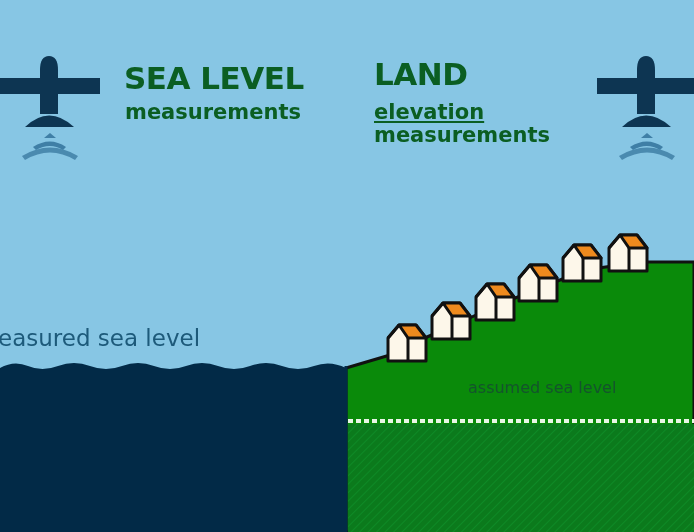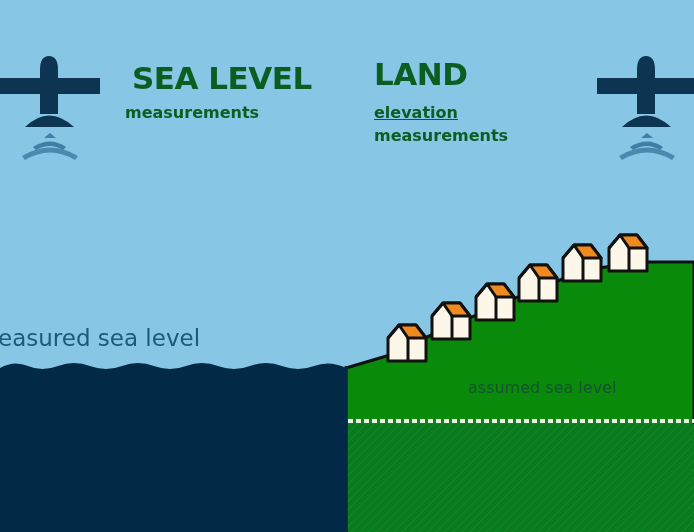--- a/index.html
+++ b/index.html
@@ -1,20 +1,20 @@
 <!DOCTYPE html>
 <html><head>
 <meta charset="utf-8">
 <style>
   html,body{margin:0;padding:0;}
   body{width:694px;height:532px;overflow:hidden;background:#87c6e4;position:relative;font-family:"DejaVu Sans","Liberation Sans",sans-serif;}
   .scene{position:absolute;left:0;top:0;width:694px;height:532px;}
   .txt{position:absolute;white-space:nowrap;}
   .title{font-weight:bold;color:#0b5e22;font-size:31px;letter-spacing:-0.5px;}
-  .sub{font-weight:bold;color:#0b5e22;font-size:16px;line-height:23px;}
+  .sub{font-weight:bold;color:#0b5e22;font-size:21px;line-height:23px;}
   .label-sea{color:#1d5a7a;font-size:23px;}
   .label-land{color:#14532d;font-size:16px;}
 </style>
 </head>
 <body>
 
 <svg class="scene" width="694" height="532" viewBox="0 0 694 532" xmlns="http://www.w3.org/2000/svg">
   <defs>
     <pattern id="hatch" width="6" height="6" patternUnits="userSpaceOnUse" patternTransform="rotate(45)">
       <rect width="6" height="6" fill="#0b7a1c"></rect>
@@ -64,21 +64,21 @@
       <use href="#house" transform="translate(519,265)"></use>
     </g>
   <g>
       <use href="#house" transform="translate(563,245)"></use>
     </g>
   <g>
       <use href="#house" transform="translate(609,235)"></use>
     </g>
 </svg>
 
-<div class="txt title" style="left:124px;top:60px;margin-left:8px;">SEA LEVEL</div>
+<div class="txt title" style="left:124px;top:60px;">SEA LEVEL</div>
 <div class="txt sub" style="left:125px;top:101px;">measurements</div>
 
 <div class="txt title" style="left:374px;top:56px;">LAND</div>
 <div class="txt sub" style="left:374px;top:101px;text-decoration:underline;">elevation</div>
 <div class="txt sub" style="left:374px;top:124px;">measurements</div>
 
 <div class="txt label-sea" style="left:-2px;top:325px;">easured sea level</div>
 <div class="txt label-land" style="left:468px;top:378px;">assumed sea level</div>
 
 </body></html>

